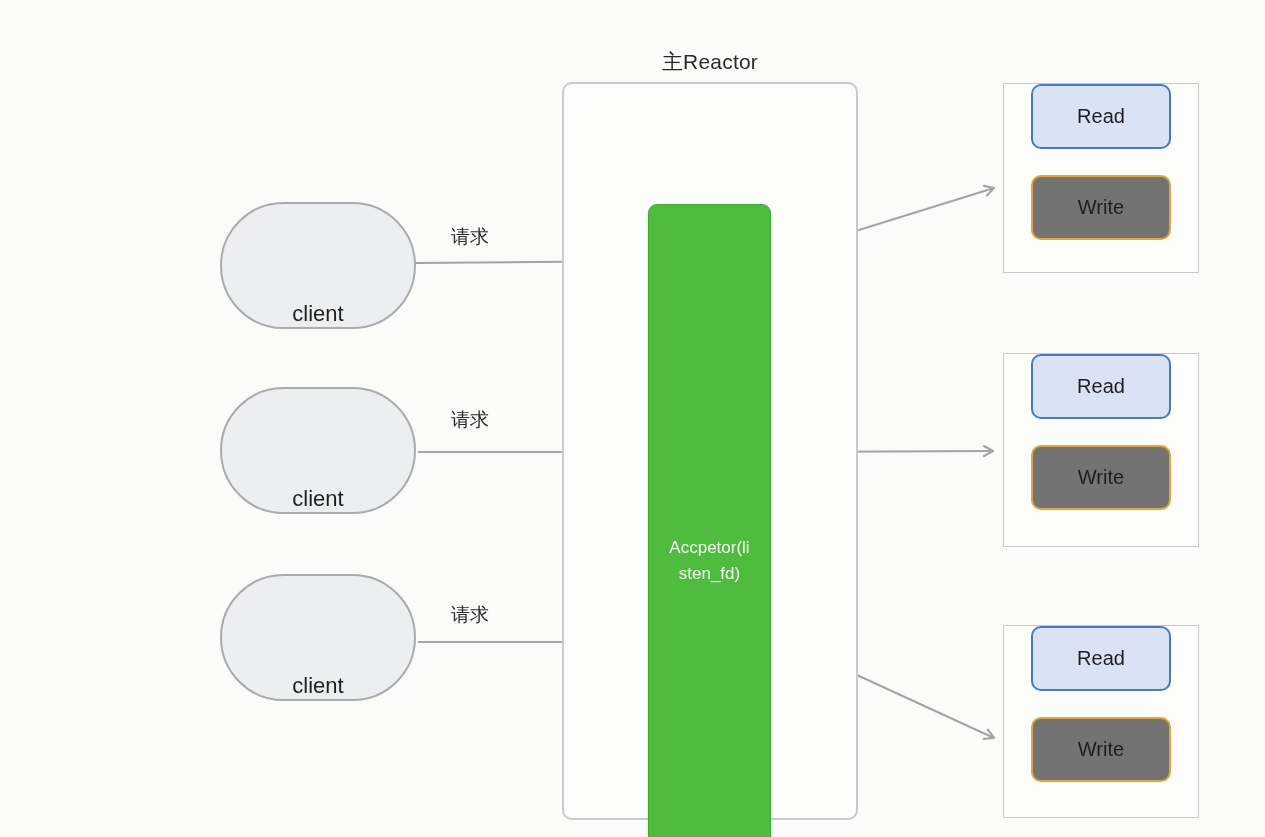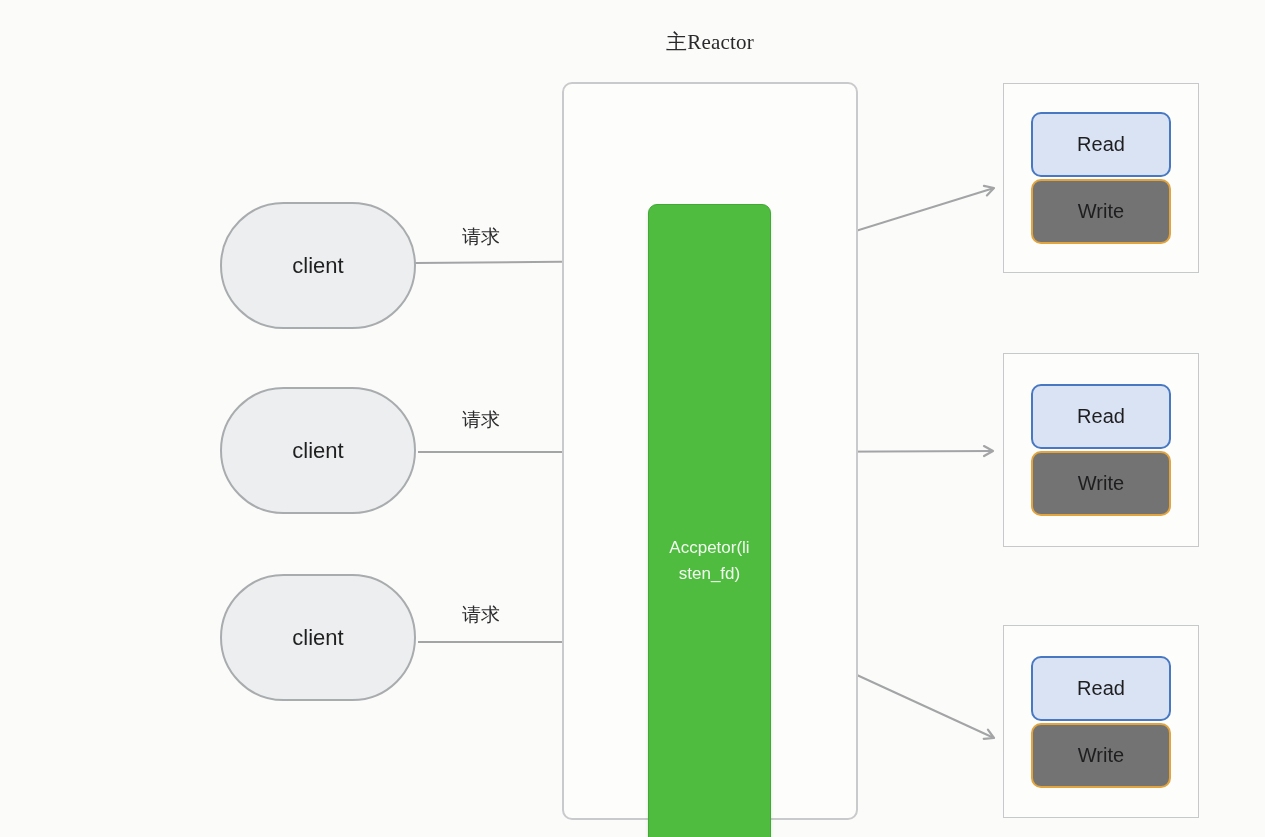--- a/index.html
+++ b/index.html
@@ -18,21 +18,21 @@
     position:absolute;left:0;top:0;width:1265px;height:837px;
     pointer-events:none;
   }
   .diagram-title{
     position:absolute;
     font-size:21px;
     color:#2a2a2c;
     text-align:center;
     letter-spacing:0.2px;
   }
-  .title-main{left:562px;top:28px;width:296px;font-family:Liberation Serif, serif;}
+  .title-main{left:562px;top:48px;width:296px;}
   .title-sub{left:1002px;top:42px;width:197px;}
   .main-container{
     position:absolute;
     left:562px;top:82px;width:296px;height:738px;
     border:2px solid #c9cacb;
     border-radius:10px;
     background:#fdfdfc;
     box-sizing:border-box;
   }
   .acceptor-box{
@@ -51,45 +51,45 @@
     margin-top:32px;
   }
   .acceptor-line{display:block;}
   .client-node{
     position:absolute;
     left:220px;width:196px;height:127px;
     background:#eceeef;
     border:2.5px solid #a9acae;
     border-radius:64px;
     box-sizing:border-box;
-    display:flex;align-items:center;justify-content:center;
+    display:flex;align-items:flex-end;justify-content:center;
     font-size:22px;
     color:#1f1f1f;
   }
   .client-1{top:202px;}
   .client-2{top:387px;}
   .client-3{top:574px;}
   .request-label{
     position:absolute;
     left:451px;width:60px;
-    text-align:center;
+    text-align:left;
     font-size:19px;
     color:#2c2c2e;
   }
   .request-1{top:224px;}
   .request-2{top:407px;}
   .request-3{top:602px;}
   .sub-group{
     position:absolute;
     left:1003px;width:196px;
     border:1.5px solid #c7c8c9;
     background:#fdfdfc;
     box-sizing:border-box;
-    display:flex;flex-direction:column;justify-content:center;align-items:center;
-    gap:2px;
+    display:flex;flex-direction:column;align-items:center;
+    gap:26px;
   }
   .sub-group-1{top:83px;height:190px;}
   .sub-group-2{top:353px;height:194px;}
   .sub-group-3{top:625px;height:193px;}
   .rw-box{
     width:140px;height:65px;
     border-radius:10px;
     box-sizing:border-box;
     display:flex;align-items:center;justify-content:center;
     font-size:20px;

